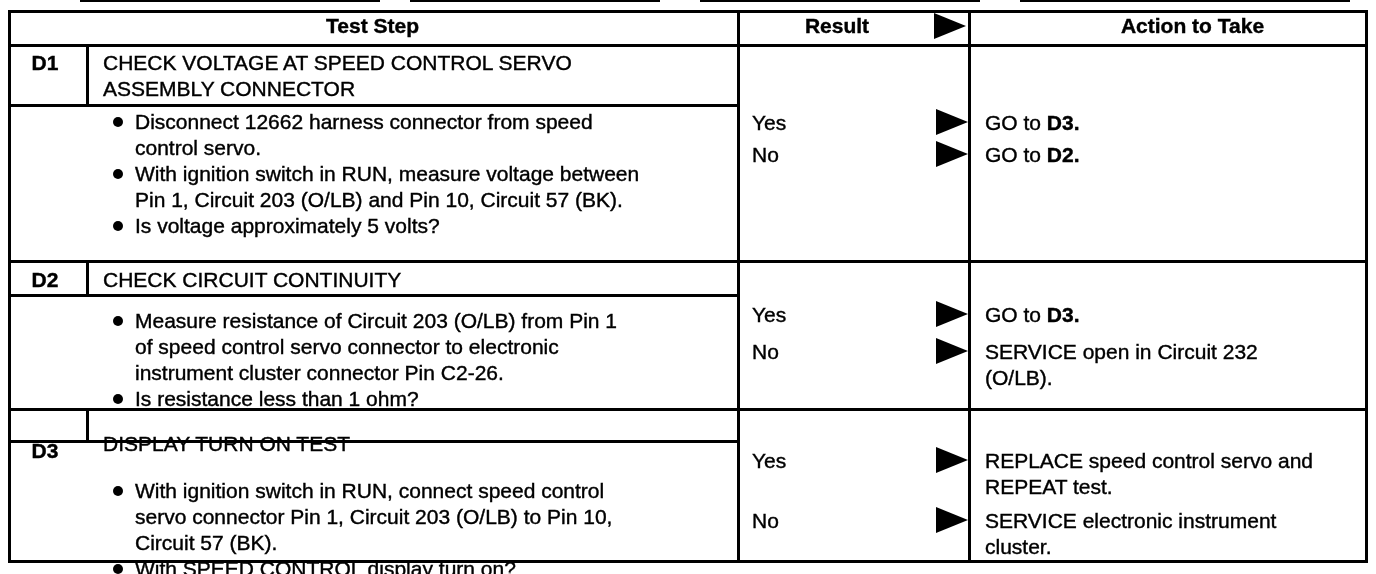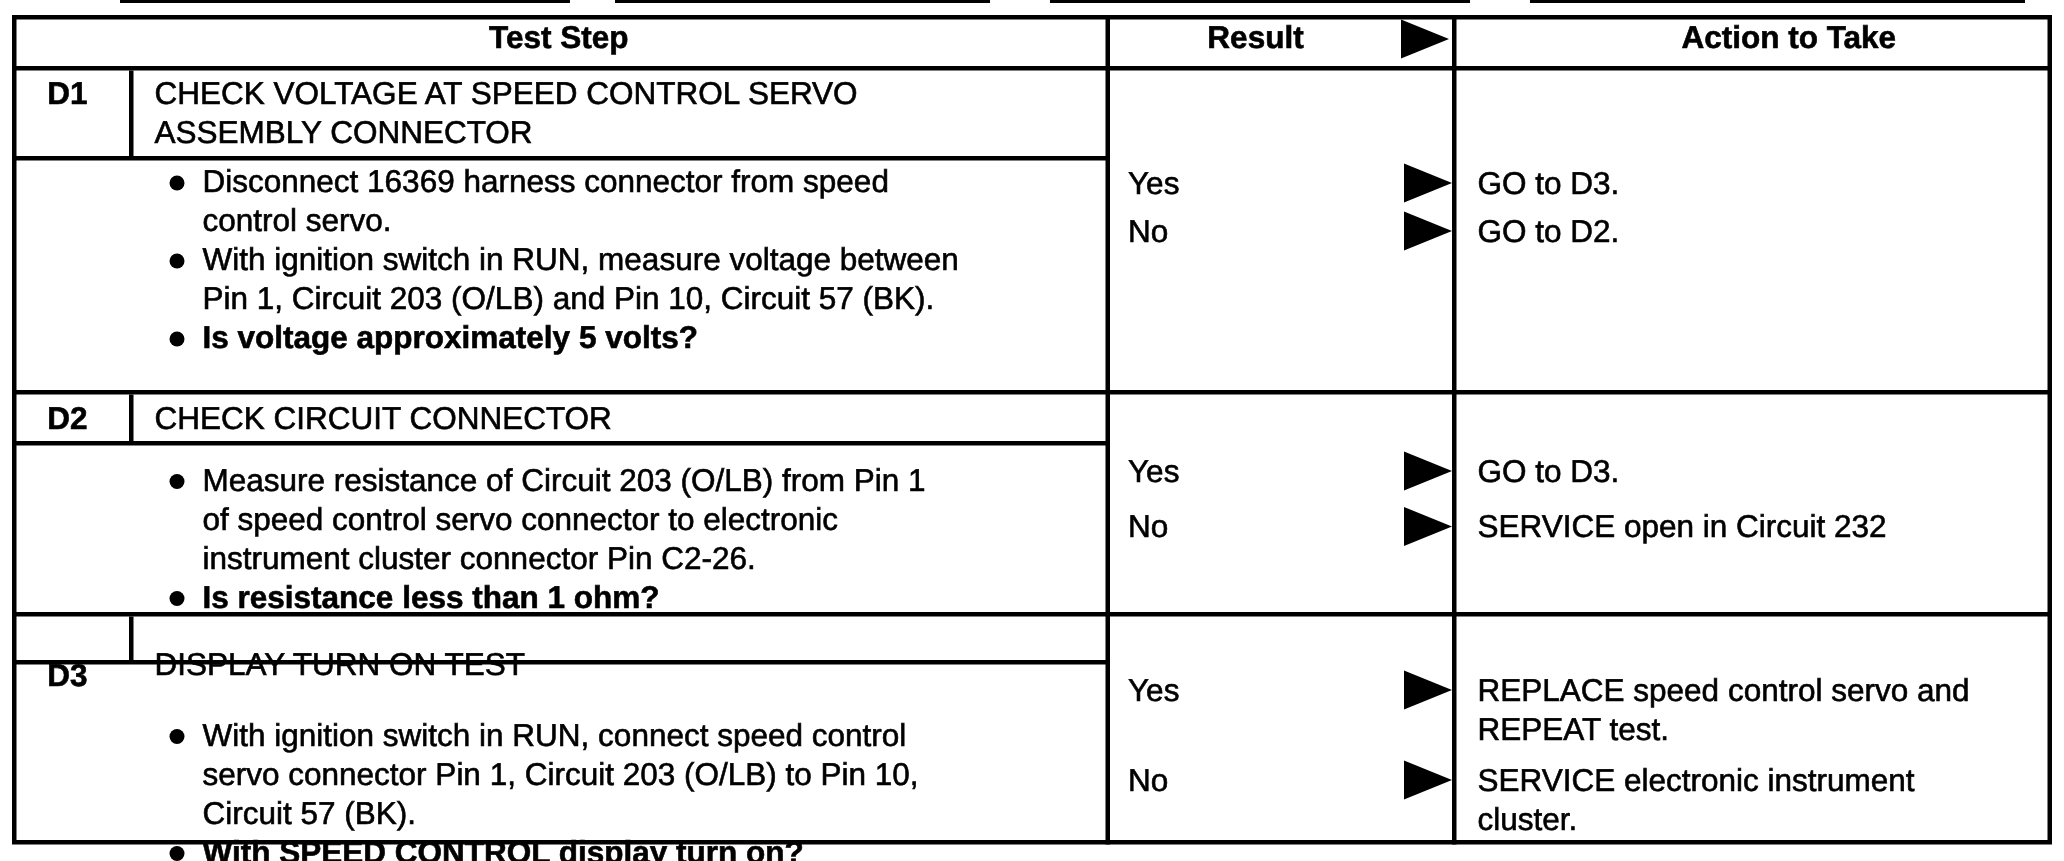--- a/index.html
+++ b/index.html
@@ -16,35 +16,35 @@
   .cell-text { position:absolute; white-space:pre-wrap; }
   .hdr { font-weight:700; text-align:center; }
   .step-id { position:absolute; left:8px; width:74px; text-align:center; font-weight:700; }
   .step-title { position:absolute; left:103px; width:520px; }
   .bullets { position:absolute; left:104px; margin:0; padding:0; list-style:none; width:545px; }
   .bullets li { position:relative; padding-left:31px; width:505px; }
   .bullets li::before {
     content:""; position:absolute; left:9px; top:8px;
     width:10px; height:10px; background:#000; border-radius:50%;
   }
-  .bullets li.q { font-weight:700; }
+  .bullets li.q { font-weight:400; }
   .pair { position:absolute; left:740px; width:628px; }
   .rlabel { position:absolute; left:12px; top:0; }
   .parrow {
     position:absolute; left:196px; top:-1px; width:0; height:0;
     border-top:13px solid transparent; border-bottom:13px solid transparent;
     border-left:32px solid #000;
   }
   .hdr-arrow {
     position:absolute; left:934px; top:13px; width:0; height:0;
     border-top:13px solid transparent; border-bottom:13px solid transparent;
     border-left:32px solid #000;
   }
   .action { position:absolute; left:245px; top:0; width:380px; }
-  .action b { font-weight:400; }
+  .action b { font-weight:700; }
 </style>
 </head>
 <body>
 
 <div class="sheet">
 
   <div class="scanline" style="left:80px;top:0;width:300px;height:2px"></div>
   <div class="scanline" style="left:410px;top:0;width:250px;height:2px"></div>
   <div class="scanline" style="left:700px;top:0;width:280px;height:2px"></div>
   <div class="scanline" style="left:1020px;top:0;width:330px;height:2px"></div>
@@ -66,57 +66,58 @@
   <div class="vline" style="left:86px;top:411px;width:3px;height:29px"></div>
 
   <div class="cell-text hdr" style="left:8px;top:13px;width:729px">Test Step</div>
   <div class="cell-text hdr" style="left:737px;top:13px;width:200px">Result</div>
   <span class="hdr-arrow"></span>
   <div class="cell-text hdr" style="left:971px;top:13px;width:443px">Action to Take</div>
 
   <div class="step-id" style="top:50px">D1</div>
   <div class="step-title" style="top:50px">CHECK VOLTAGE AT SPEED CONTROL SERVO ASSEMBLY CONNECTOR</div>
   <ul class="bullets" style="top:109px">
-    <li>Disconnect 16369 harness connector from speed control servo.</li>
+    <li>Disconnect 12662 harness connector from speed control servo.</li>
     <li>With ignition switch in RUN, measure voltage between Pin 1, Circuit 203 (O/LB) and Pin 10, Circuit 57 (BK).</li>
     <li class="q">Is voltage approximately 5 volts?</li>
   </ul>
   <div class="pair" style="top:110px">
     <span class="rlabel">Yes</span>
     <span class="parrow"></span>
     <div class="action">
       <div><span>GO to </span><b>D3.</b></div>
     </div>
   </div>
   <div class="pair" style="top:142px">
     <span class="rlabel">No</span>
     <span class="parrow"></span>
     <div class="action">
       <div><span>GO to </span><b>D2.</b></div>
     </div>
   </div>
 
   <div class="step-id" style="top:267px">D2</div>
-  <div class="step-title" style="top:267px">CHECK CIRCUIT CONNECTOR</div>
+  <div class="step-title" style="top:267px">CHECK CIRCUIT CONTINUITY</div>
   <ul class="bullets" style="top:308px">
     <li>Measure resistance of Circuit 203 (O/LB) from Pin 1 of speed control servo connector to electronic instrument cluster connector Pin C2-26.</li>
     <li class="q">Is resistance less than 1 ohm?</li>
   </ul>
   <div class="pair" style="top:302px">
     <span class="rlabel">Yes</span>
     <span class="parrow"></span>
     <div class="action">
       <div><span>GO to </span><b>D3.</b></div>
     </div>
   </div>
   <div class="pair" style="top:339px">
     <span class="rlabel">No</span>
     <span class="parrow"></span>
     <div class="action">
       <div><span>SERVICE open in Circuit 232</span><b></b></div>
+      <div><span>(O/LB).</span><b></b></div>
     </div>
   </div>
 
   <div class="step-id" style="top:438px">D3</div>
   <div class="step-title" style="top:431px">DISPLAY TURN ON TEST</div>
   <ul class="bullets" style="top:478px">
     <li>With ignition switch in RUN, connect speed control servo connector Pin 1, Circuit 203 (O/LB) to Pin 10, Circuit 57 (BK).</li>
     <li class="q">With SPEED CONTROL display turn on?</li>
   </ul>
   <div class="pair" style="top:448px">

